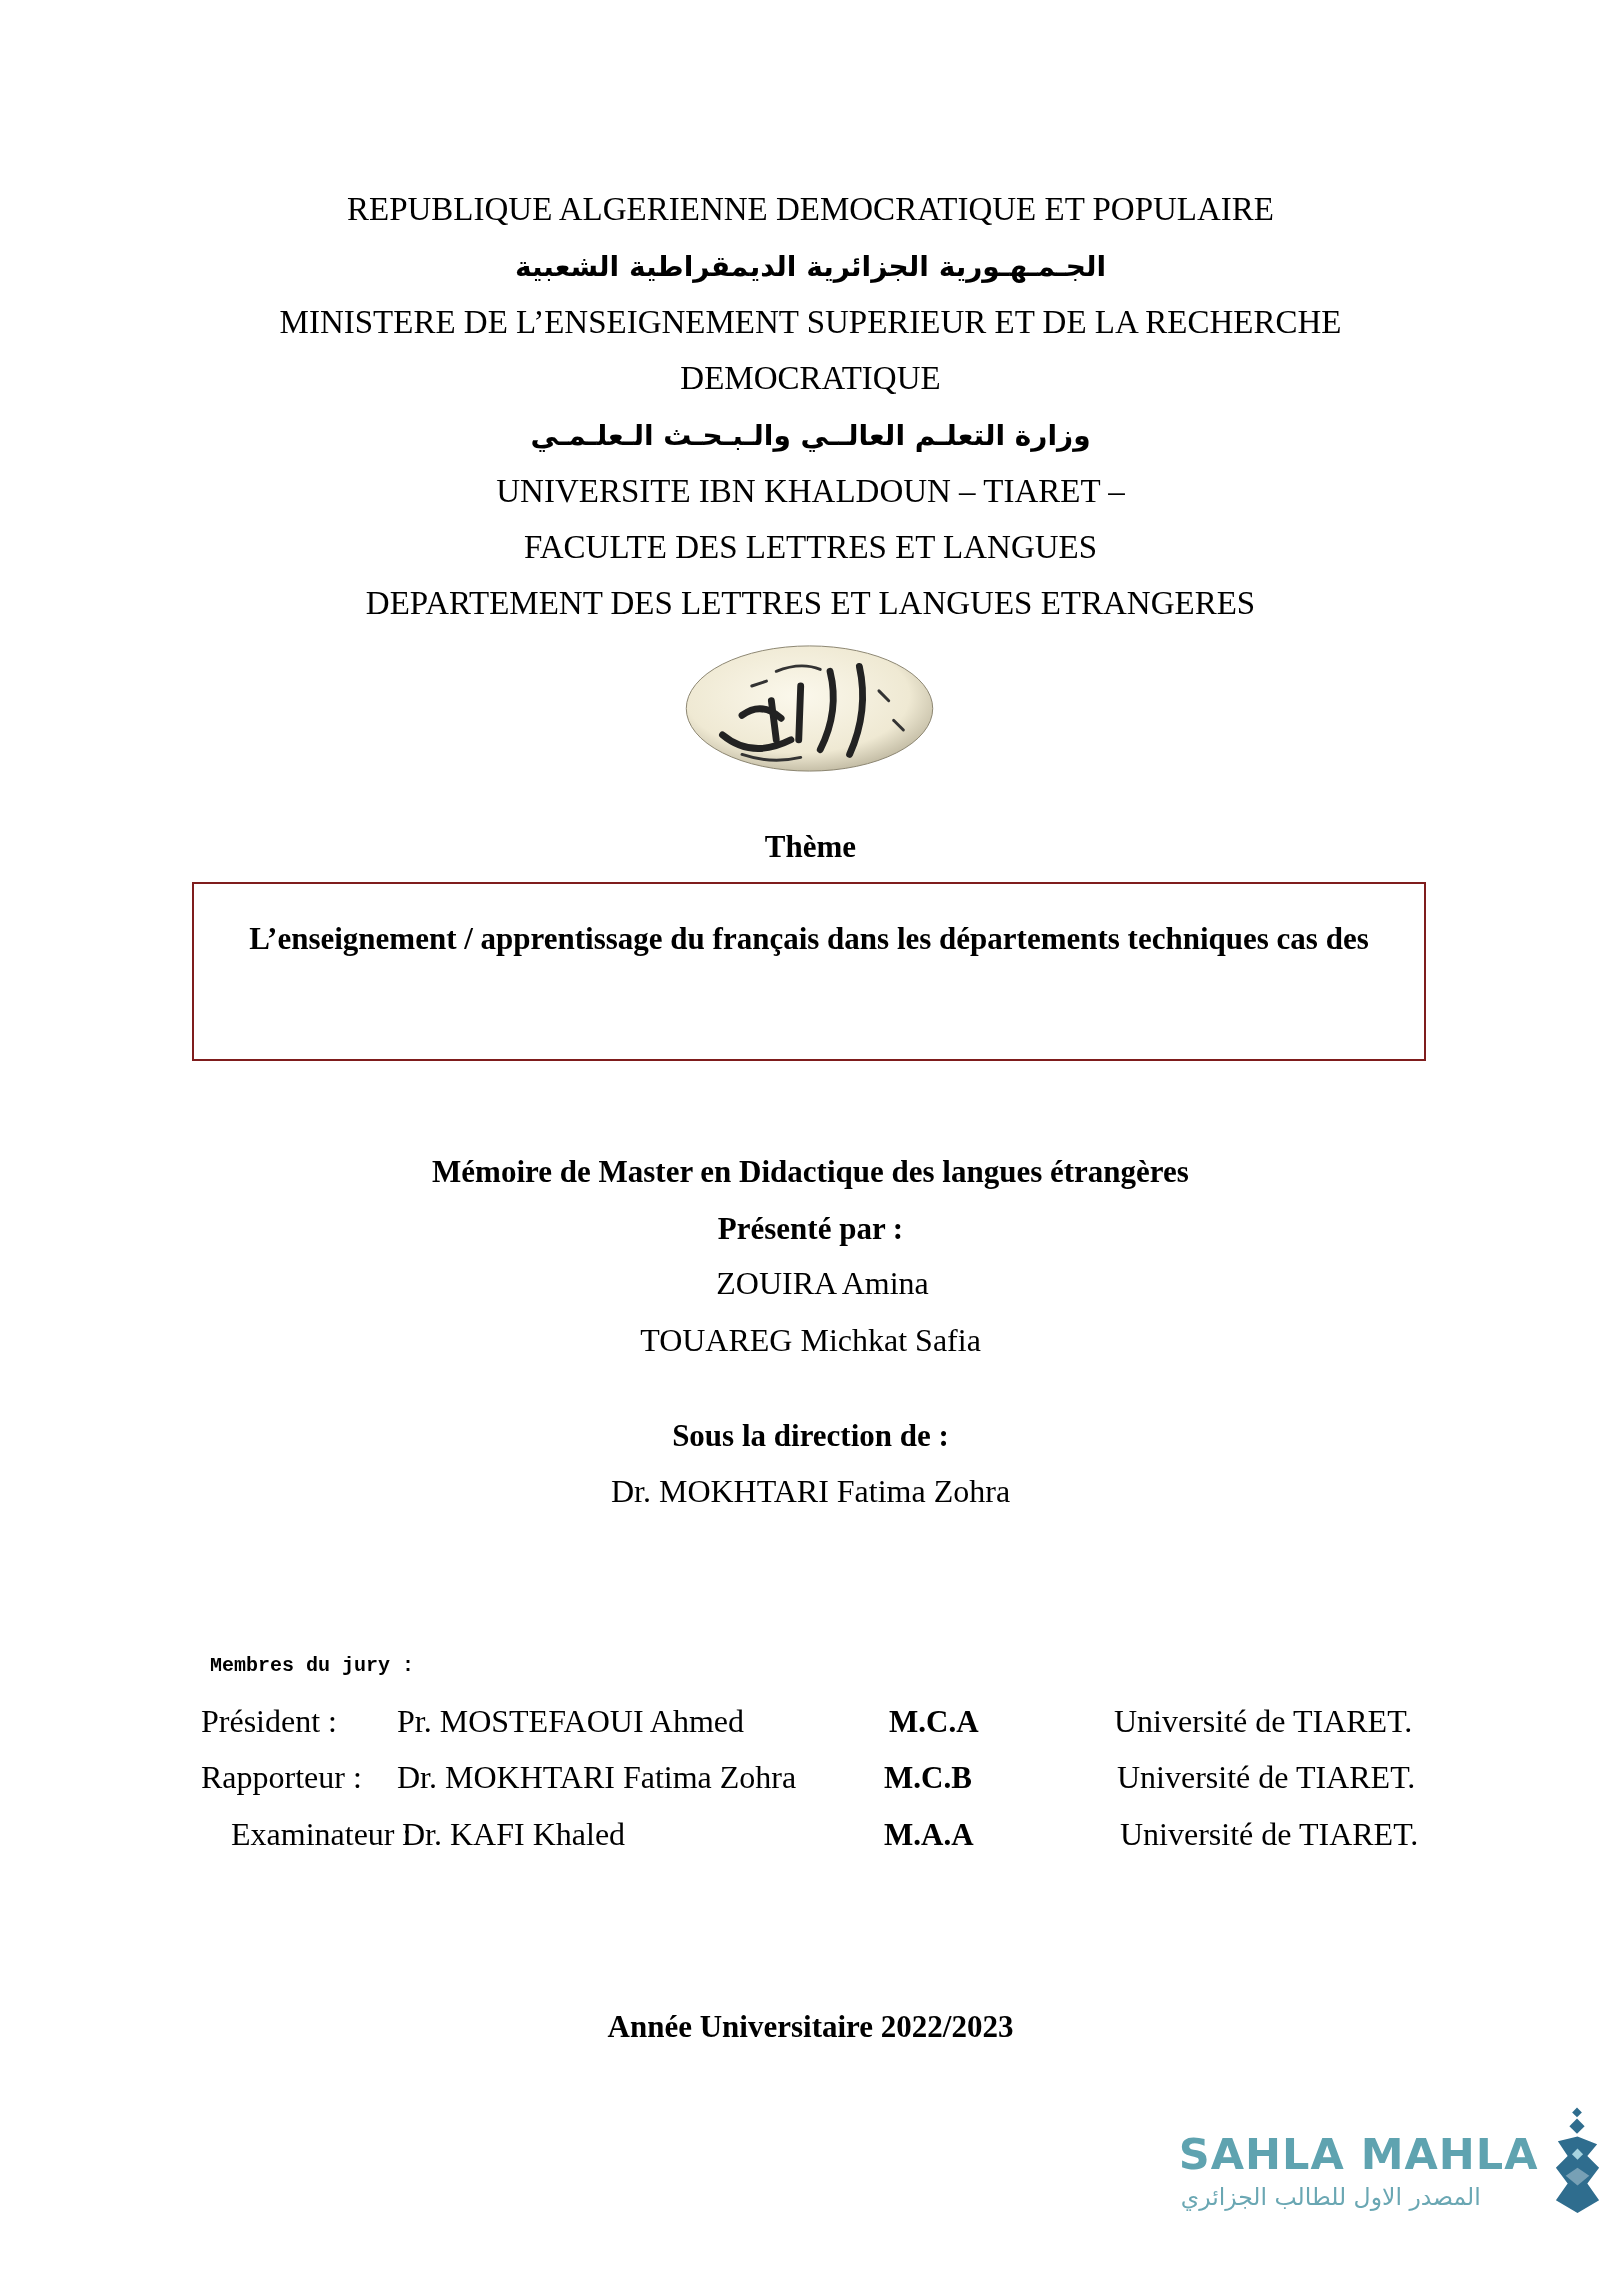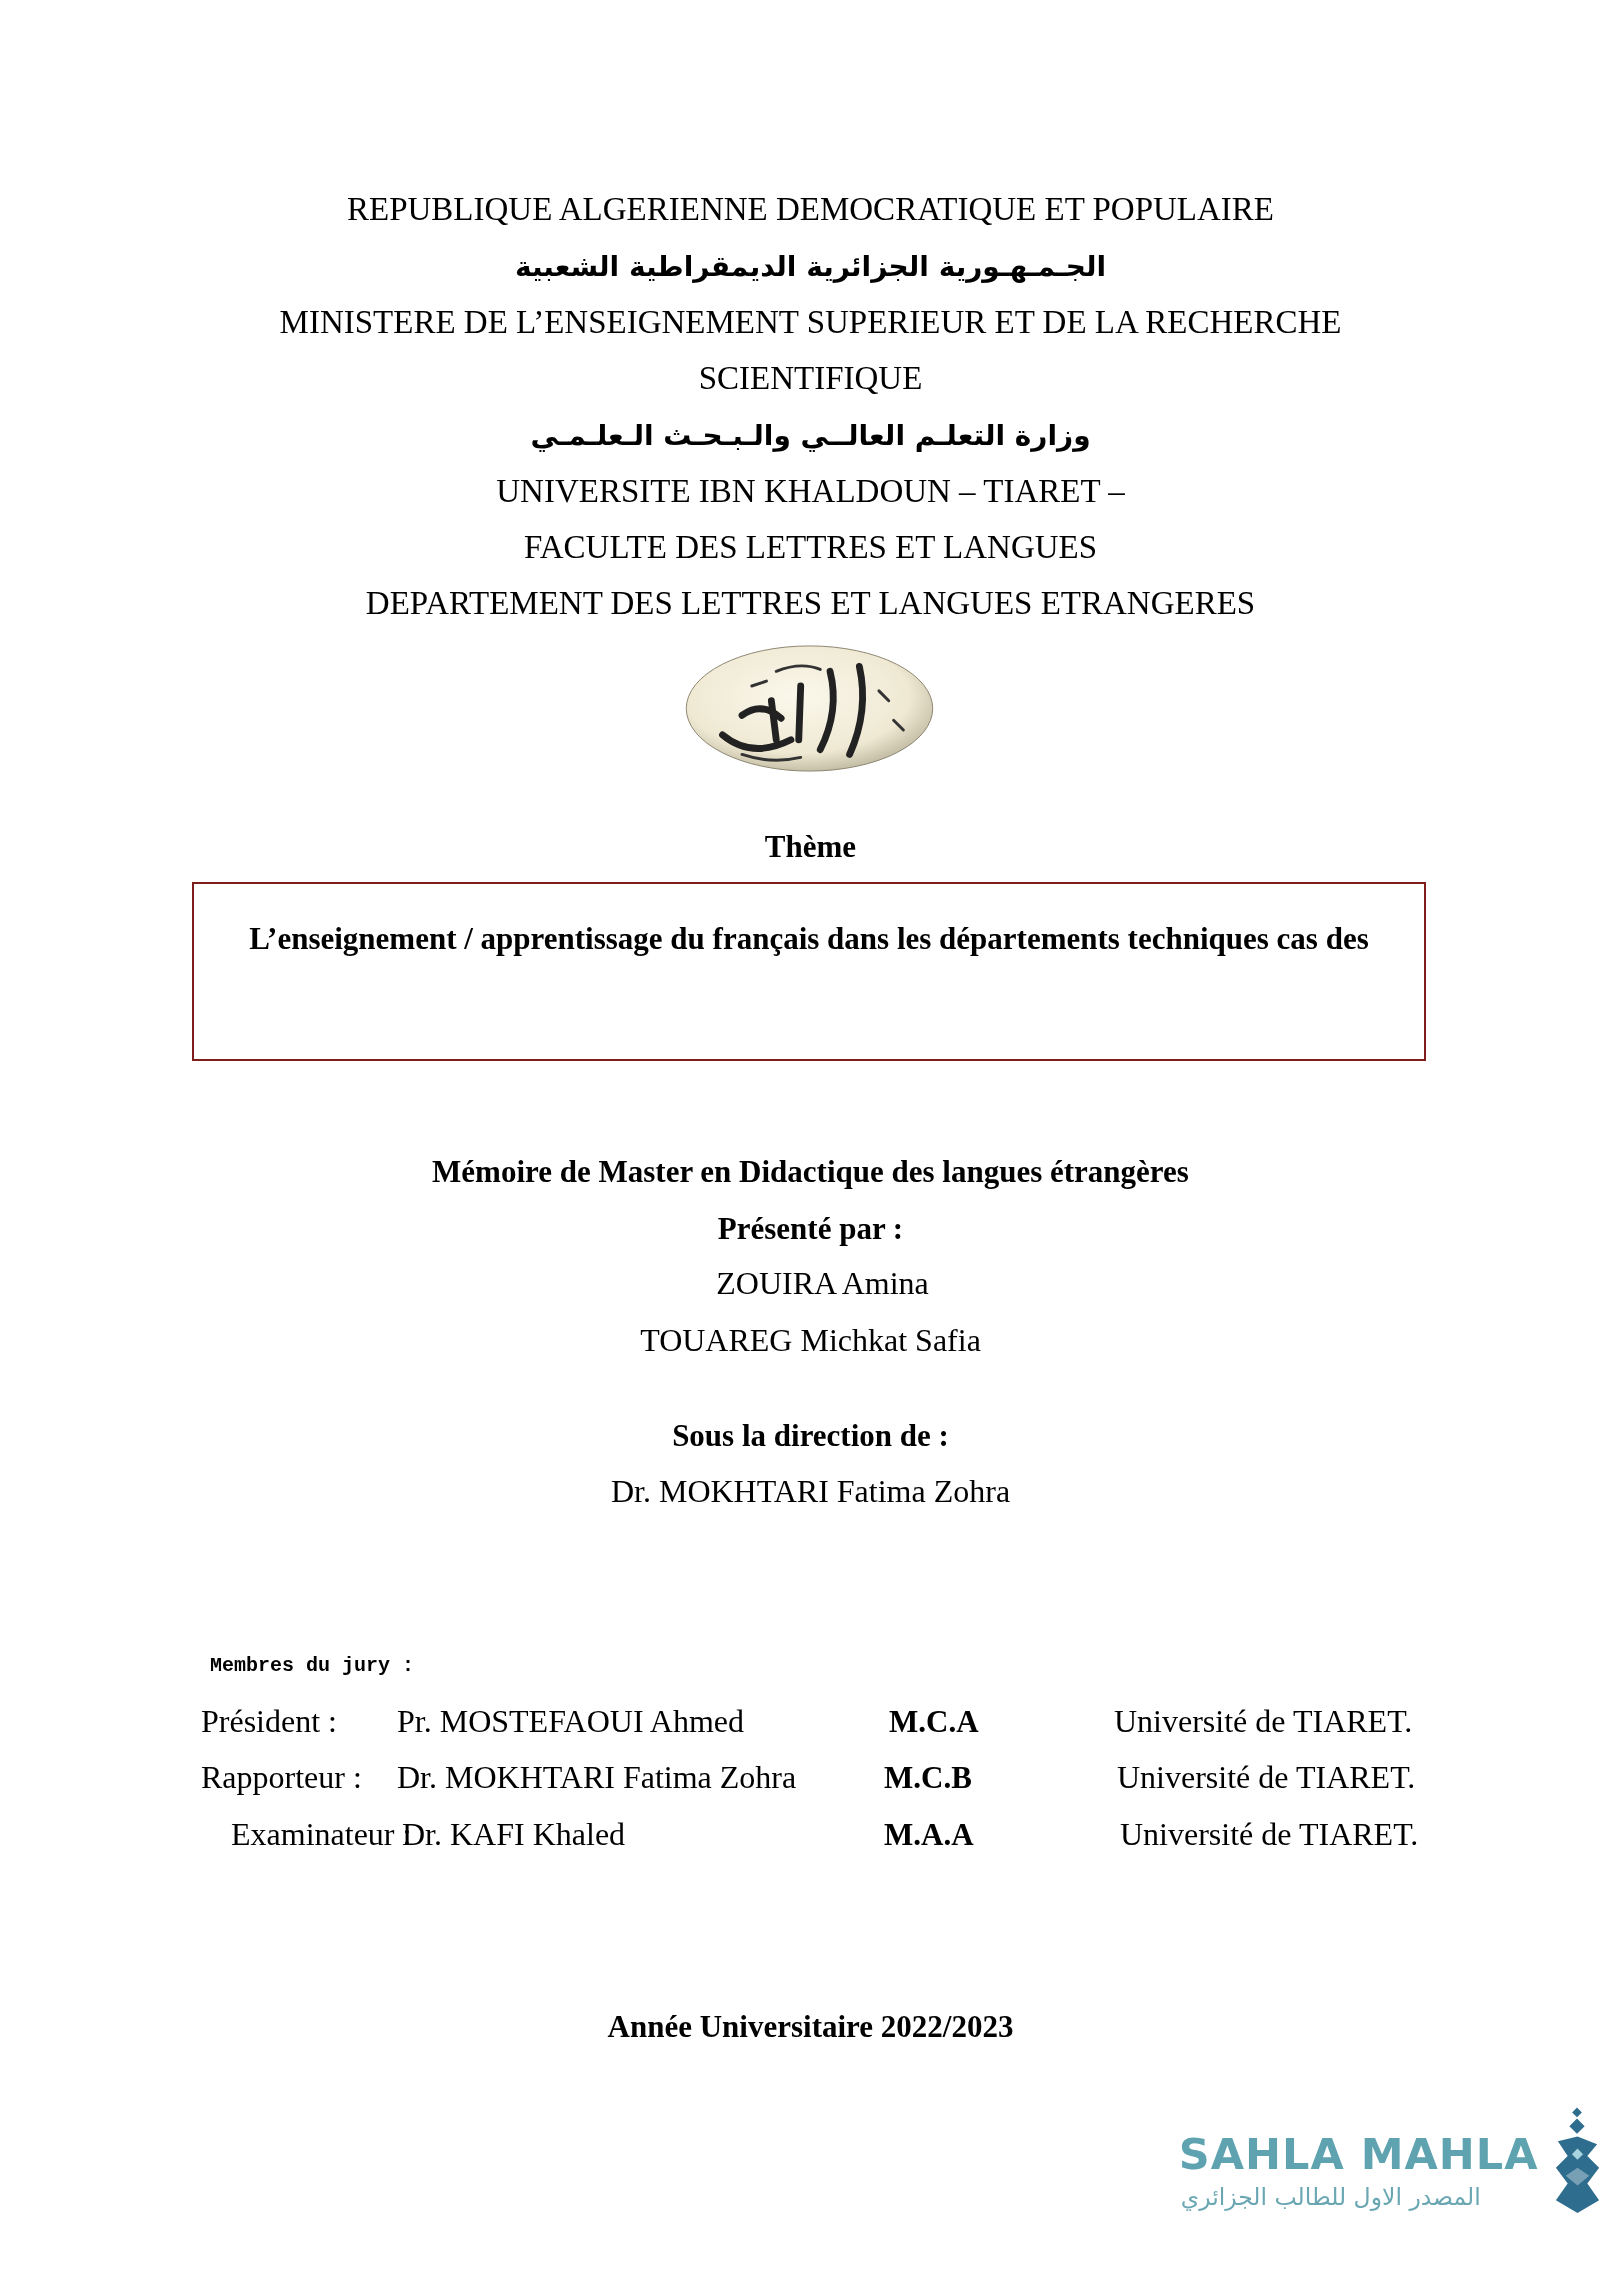--- a/index.html
+++ b/index.html
@@ -20,21 +20,21 @@
                font-size:43px; font-weight:bold; letter-spacing:1px; }
     .fl-ar { position:absolute; left:9.8px; top:76px; font-family:"DejaVu Sans", "Liberation Sans", sans-serif;
              font-size:23.5px; direction:rtl; }
   </style>
 </head>
 <body>
 
 <div class="line" style="top:190px;">REPUBLIQUE ALGERIENNE DEMOCRATIQUE ET POPULAIRE</div>
 <div class="line ar" style="top:247px;">الجـمـهـورية الجزائرية الديمقراطية الشعبية</div>
 <div class="line" style="top:303px;">MINISTERE DE L’ENSEIGNEMENT SUPERIEUR ET DE LA RECHERCHE</div>
-<div class="line" style="top:359px;">SCIENTIFIQUE</div>
+<div class="line" style="top:359px;">DEMOCRATIQUE</div>
 <div class="line ar" style="top:416px;">وزارة التعلـم العالــي والـبـحـث الـعلـمـي</div>
 <div class="line" style="top:472px;">UNIVERSITE IBN KHALDOUN – TIARET –</div>
 <div class="line" style="top:528px;">FACULTE DES LETTRES ET LANGUES</div>
 <div class="line" style="top:584px;">DEPARTEMENT DES LETTRES ET LANGUES ETRANGERES</div>
 
 <div class="logo">
   <svg width="253" height="133" viewBox="0 0 258 136">
     <defs>
       <radialGradient id="eg" cx="45%" cy="40%" r="65%">
         <stop offset="0%" stop-color="#fbf8ec"></stop>

